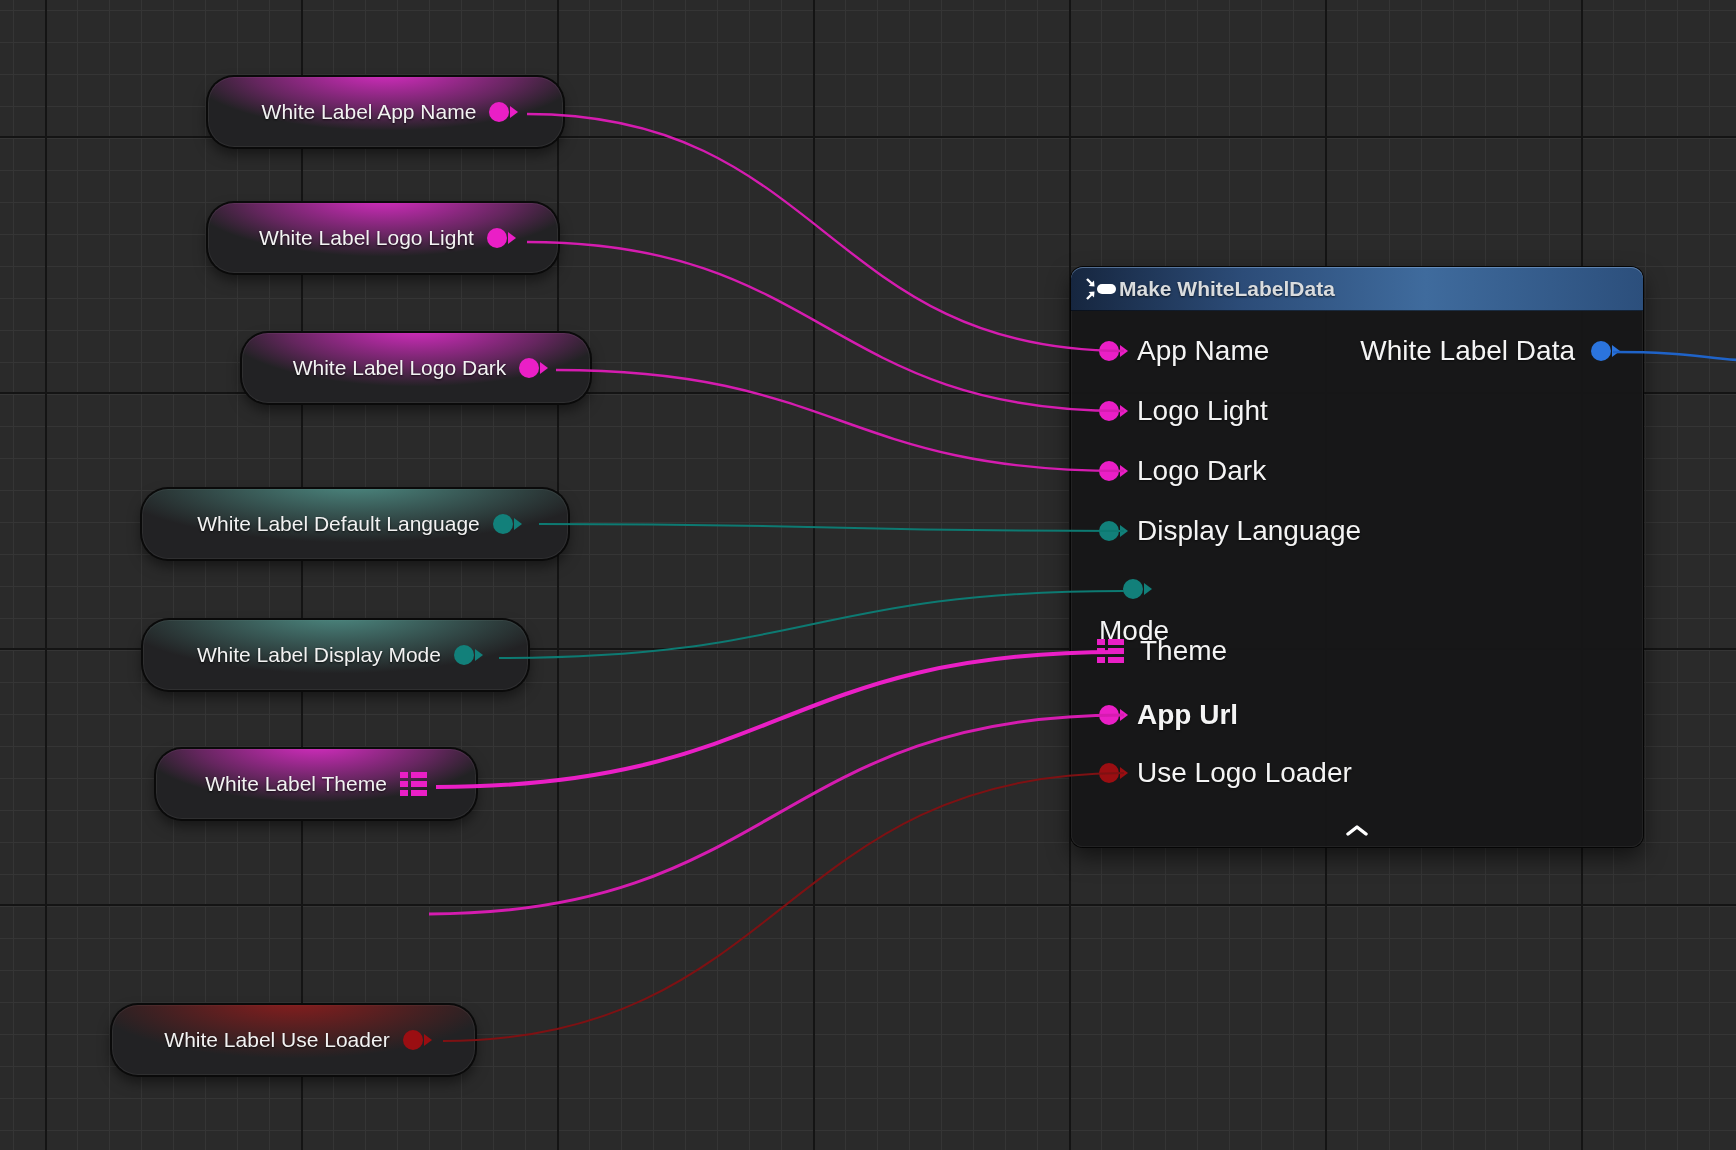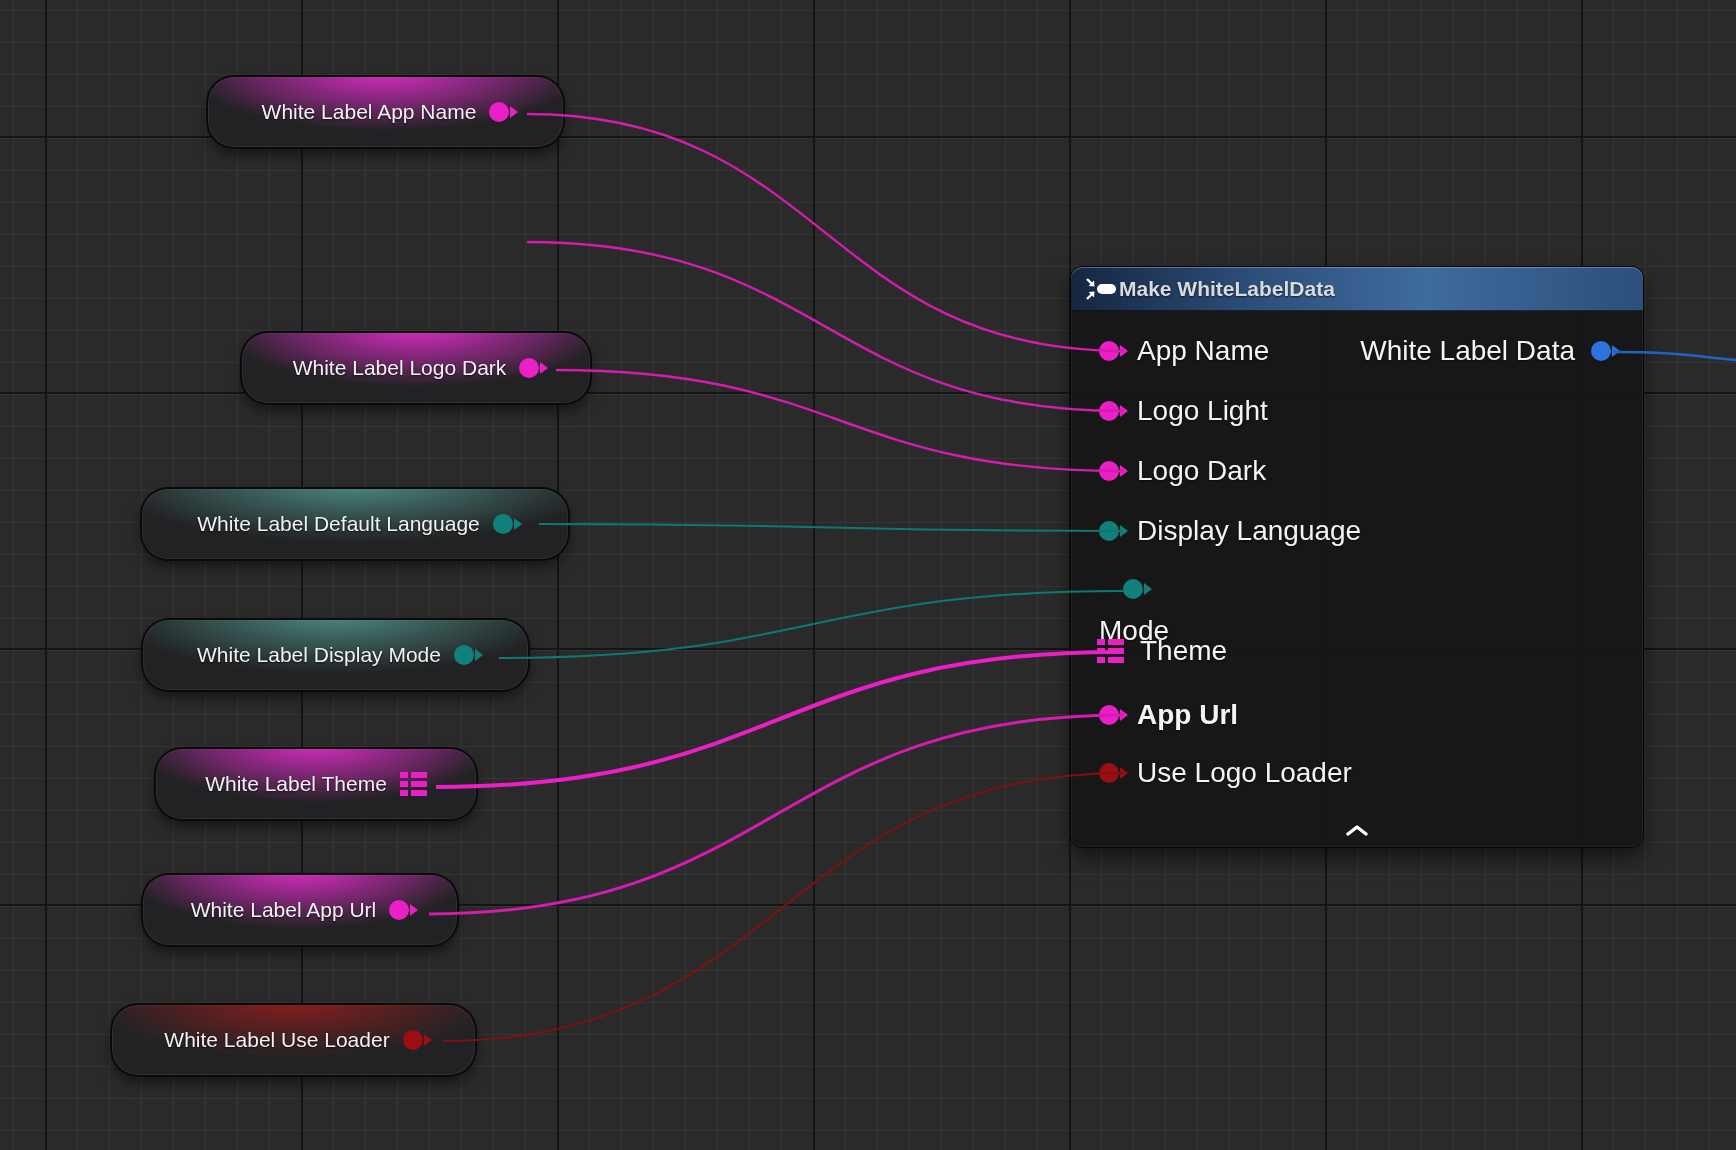--- a/index.html
+++ b/index.html
@@ -104,20 +104,28 @@
 
   <div class="getter glow-magenta" style="left:208px;top:77px;width:355px;height:70px;">
     <span class="glow"></span>
     <span class="lbl">White Label App Name</span>
     <span class="pin pin-magenta">
         <span class="dot"></span>
         <span class="nub"></span>
       </span>
   </div>
 
+  <div class="getter glow-magenta" style="left:208px;top:203px;width:350px;height:70px;">
+    <span class="glow"></span>
+    <span class="lbl">White Label Logo Light</span>
+    <span class="pin pin-magenta">
+        <span class="dot"></span>
+        <span class="nub"></span>
+      </span>
+  </div>
 
   <div class="getter glow-magenta" style="left:242px;top:333px;width:348px;height:70px;">
     <span class="glow"></span>
     <span class="lbl">White Label Logo Dark</span>
     <span class="pin pin-magenta">
         <span class="dot"></span>
         <span class="nub"></span>
       </span>
   </div>
 
@@ -145,28 +153,20 @@
     <span class="struct-icon">
         <i></i>
         <i></i>
         <i></i>
         <i></i>
         <i></i>
         <i></i>
       </span>
   </div>
 
-  <div class="getter glow-magenta" style="left:143px;top:875px;width:314px;height:70px;">
-    <span class="glow"></span>
-    <span class="lbl">White Label App Url</span>
-    <span class="pin pin-magenta">
-        <span class="dot"></span>
-        <span class="nub"></span>
-      </span>
-  </div>
 
   <div class="getter glow-red" style="left:112px;top:1005px;width:363px;height:70px;">
     <span class="glow"></span>
     <span class="lbl">White Label Use Loader</span>
     <span class="pin pin-red">
         <span class="dot"></span>
         <span class="nub"></span>
       </span>
   </div>
 

